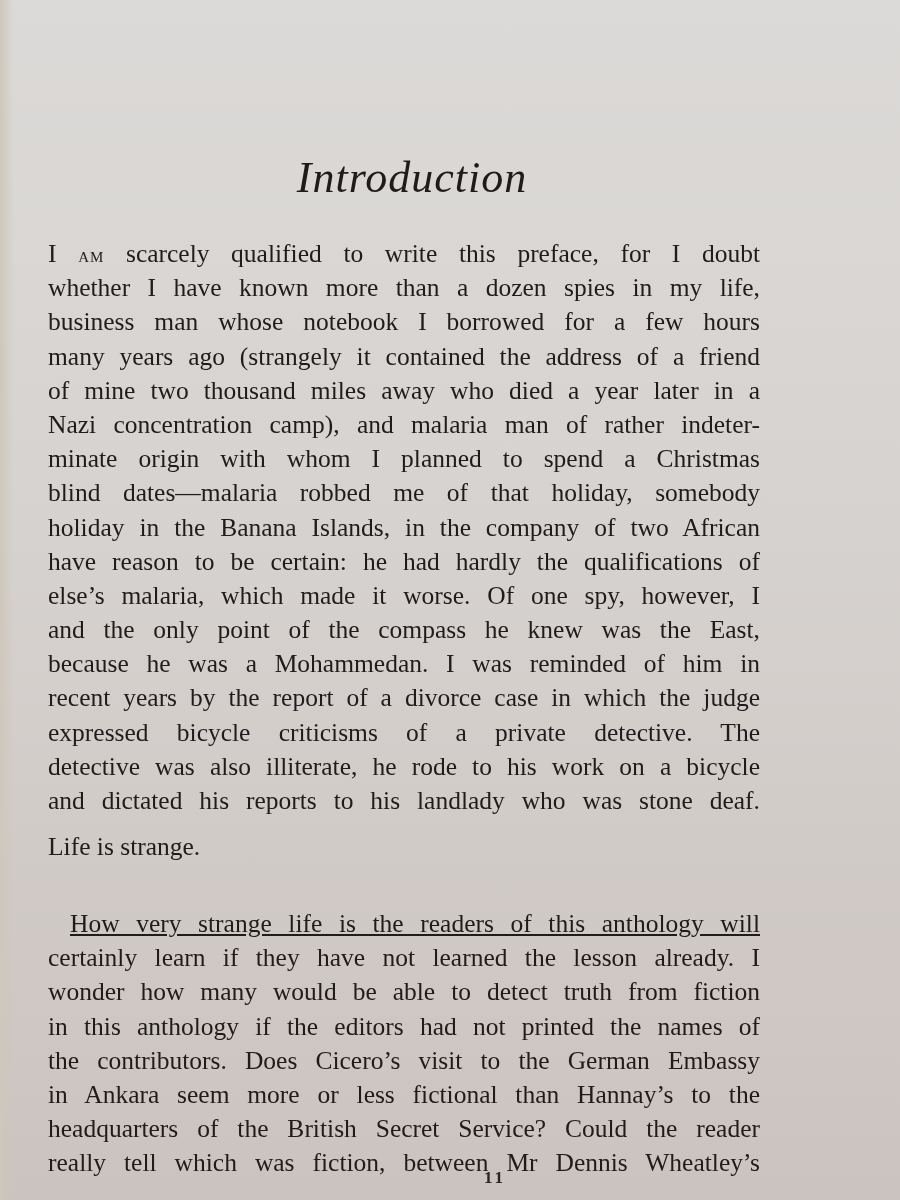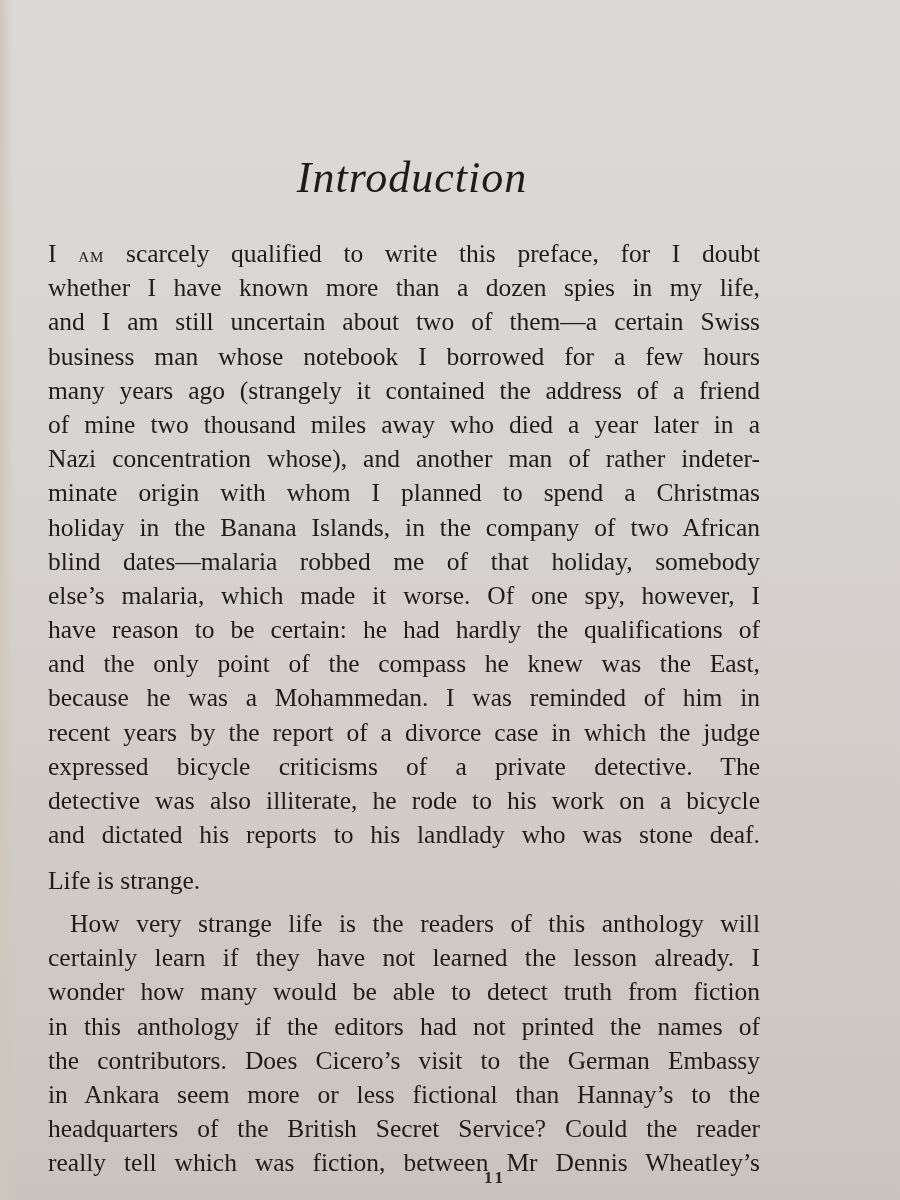--- a/index.html
+++ b/index.html
@@ -31,21 +31,21 @@
     .body-text {
       position: absolute; left: 48px; top: 234px; width: 712px;
       font-size: 25.5px; line-height: 40px;
     }
     .line {
       display: block; white-space: nowrap;
       text-align: justify; text-align-last: justify;
       height: 34.2px;
     }
     .line.last { text-align-last: left; margin-top: 12px; }
-    .line.indent { padding-left: 22px; }
+    .line.indent { padding-left: 22px; text-decoration: underline; }
     .para2 { position: absolute; left: 48px; top: 907px; width: 712px; font-size: 25.5px; line-height: 34.2px; }
     .smallcaps { font-variant: small-caps; font-size: 22px; letter-spacing: 1px; }
     .folio {
       position: absolute; top: 1168px; left: 0; width: 900px; text-align: center;
       font-size: 17px; letter-spacing: 3px; color: #2a2525; font-weight: bold; padding-left: 45px;
     }
   </style>
 </head>
 <body>
 
@@ -55,30 +55,29 @@
   <div>&nbsp;</div>
 </div>
 
 <h1 class="title" style="margin:12px;font-weight:normal;">
   <span>Introduction</span>
 </h1>
 
 <div class="body-text">
   <span class="line"><span>I</span> <span class="smallcaps">am</span><span> scarcely qualified to write this preface, for I doubt</span></span>
   <span class="line">whether I have known more than a dozen spies in my life,</span>
-  <span class="line">and I am still uncertain about two of them—a certain Swiss</span>
   <span class="line">business man whose notebook I borrowed for a few hours</span>
   <span class="line">many years ago (strangely it contained the address of a friend</span>
   <span class="line">of mine two thousand miles away who died a year later in a</span>
-  <span class="line">Nazi concentration whose), and another man of rather indeter-</span>
+  <span class="line">Nazi concentration camp), and malaria man of rather indeter-</span>
   <span class="line">minate origin with whom I planned to spend a Christmas</span>
+  <span class="line">blind dates—malaria robbed me of that holiday, somebody</span>
   <span class="line">holiday in the Banana Islands, in the company of two African</span>
-  <span class="line">blind dates—malaria robbed me of that holiday, somebody</span>
+  <span class="line">have reason to be certain: he had hardly the qualifications of</span>
   <span class="line">else’s malaria, which made it worse.  Of one spy, however, I</span>
-  <span class="line">have reason to be certain: he had hardly the qualifications of</span>
   <span class="line">and the only point of the compass he knew was the East,</span>
   <span class="line">because he was a Mohammedan.  I was reminded of him in</span>
   <span class="line">recent years by the report of a divorce case in which the judge</span>
   <span class="line">expressed bicycle criticisms of a private detective.  The</span>
   <span class="line">detective was also illiterate, he rode to his work on a bicycle</span>
   <span class="line">and dictated his reports to his landlady who was stone deaf.</span>
   <span class="line last">Life is strange.</span>
 </div>
 
 <div class="para2">

